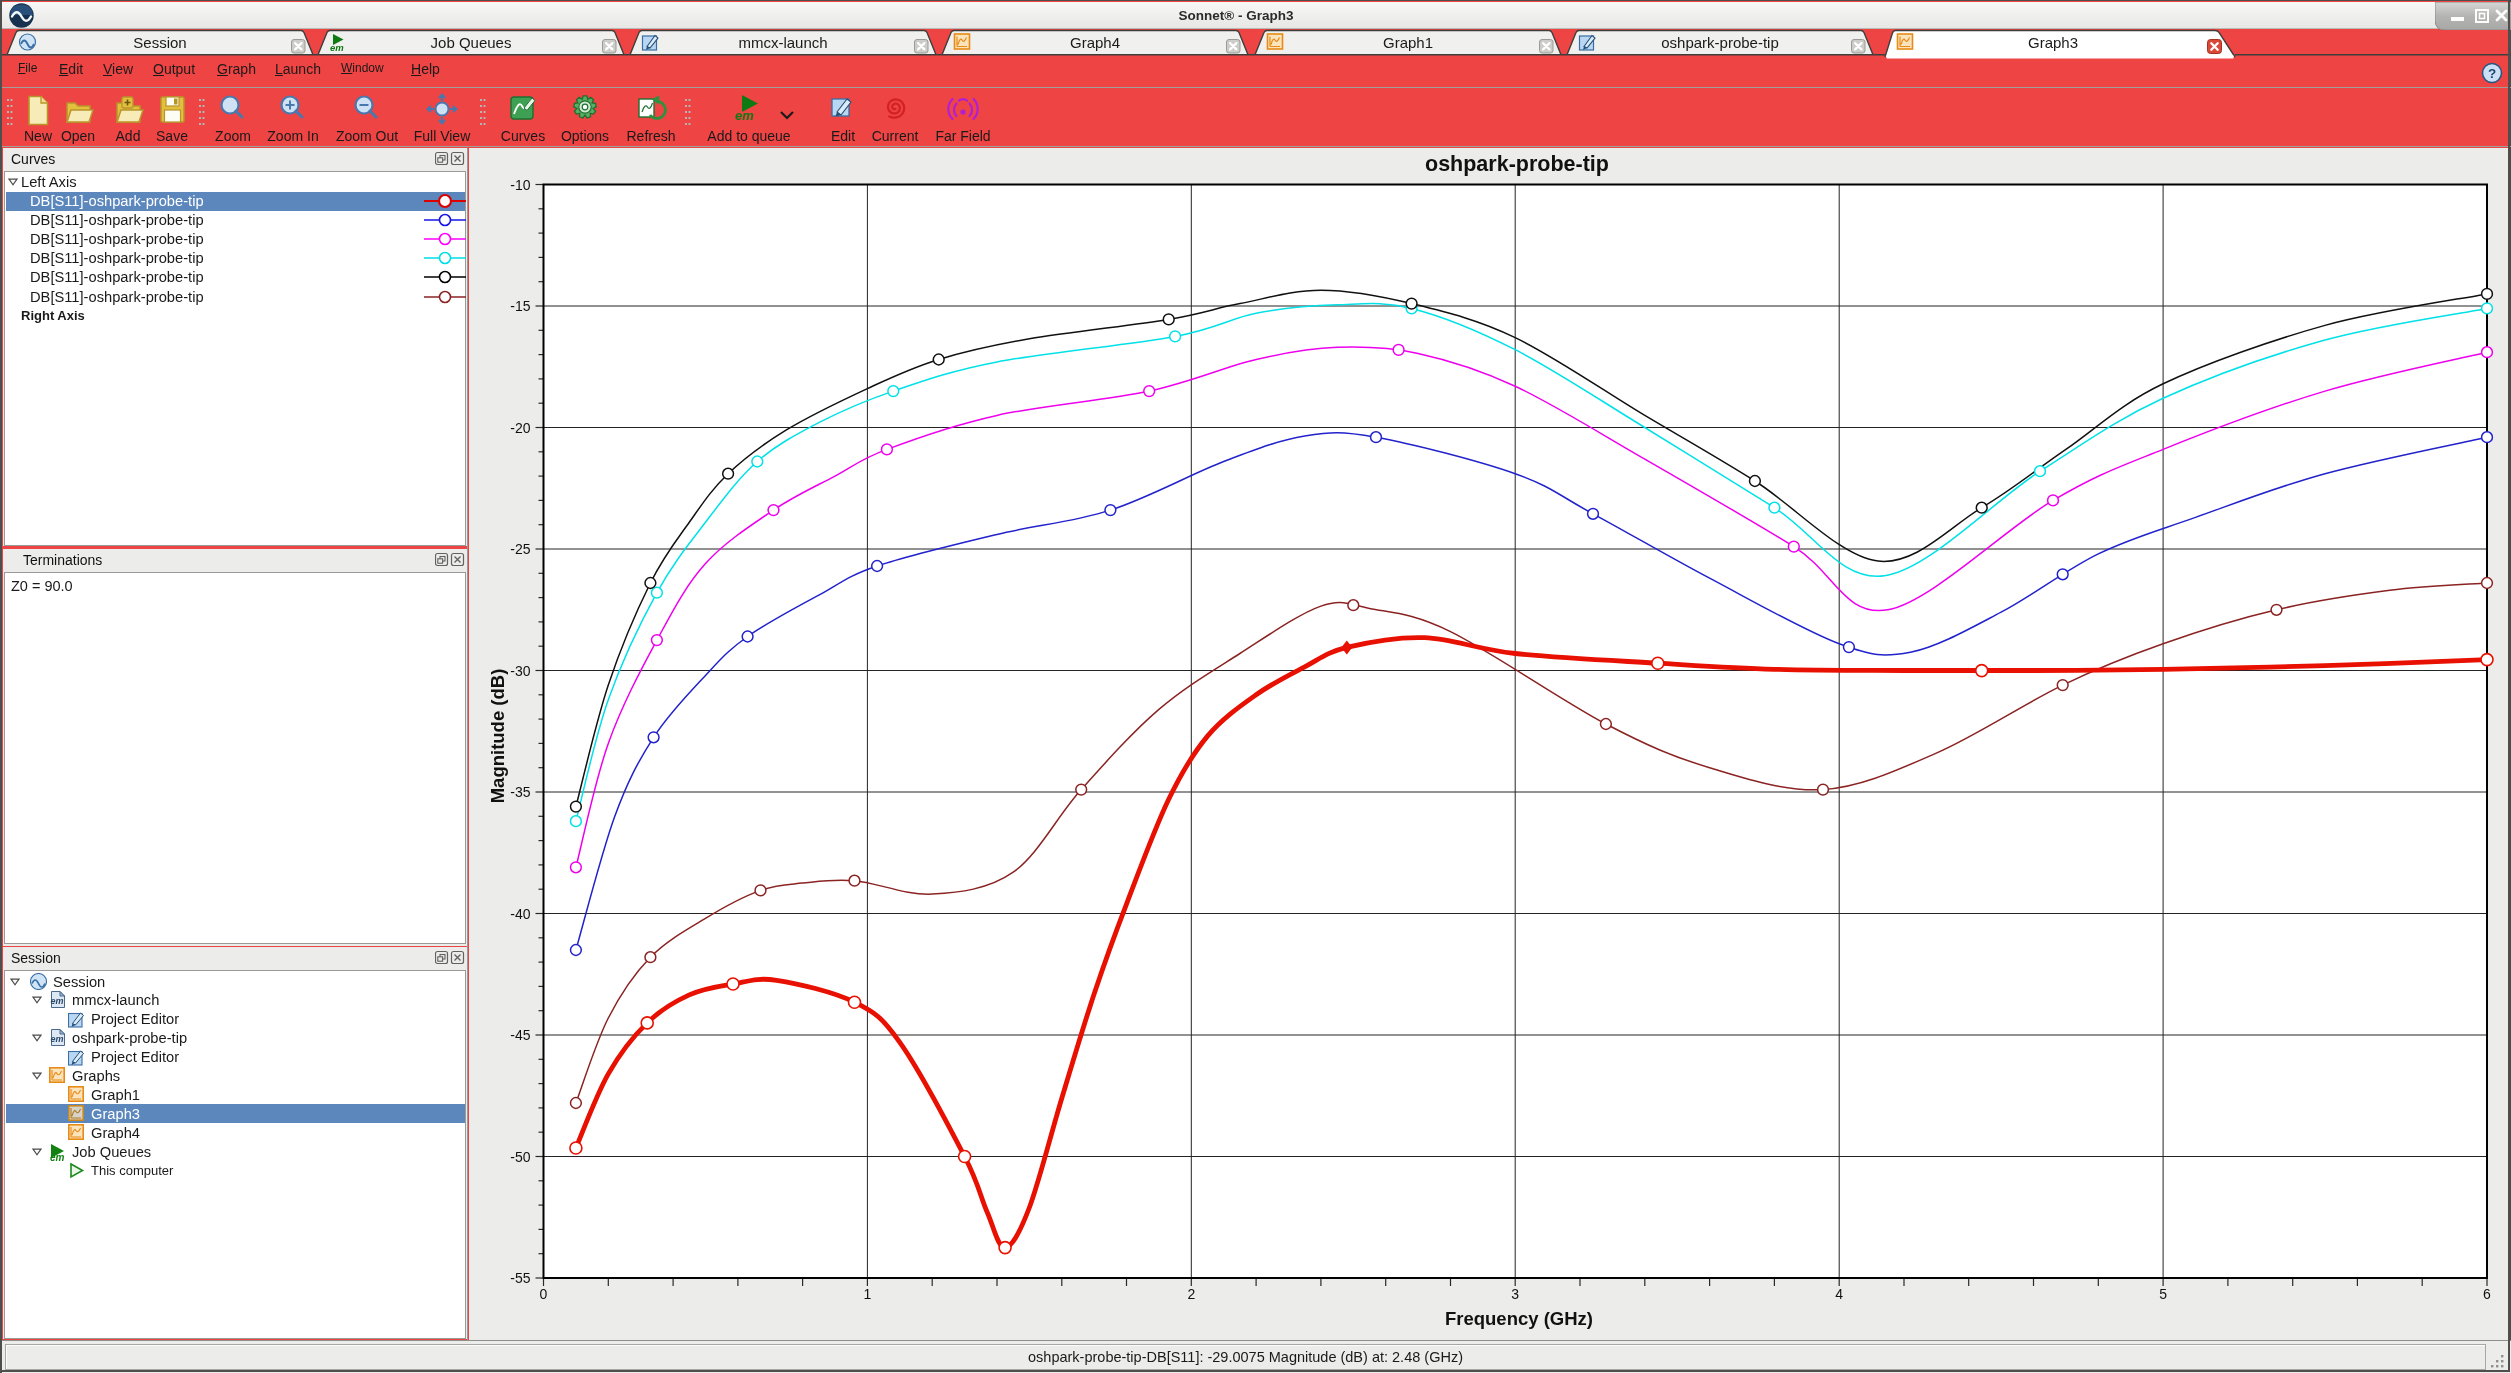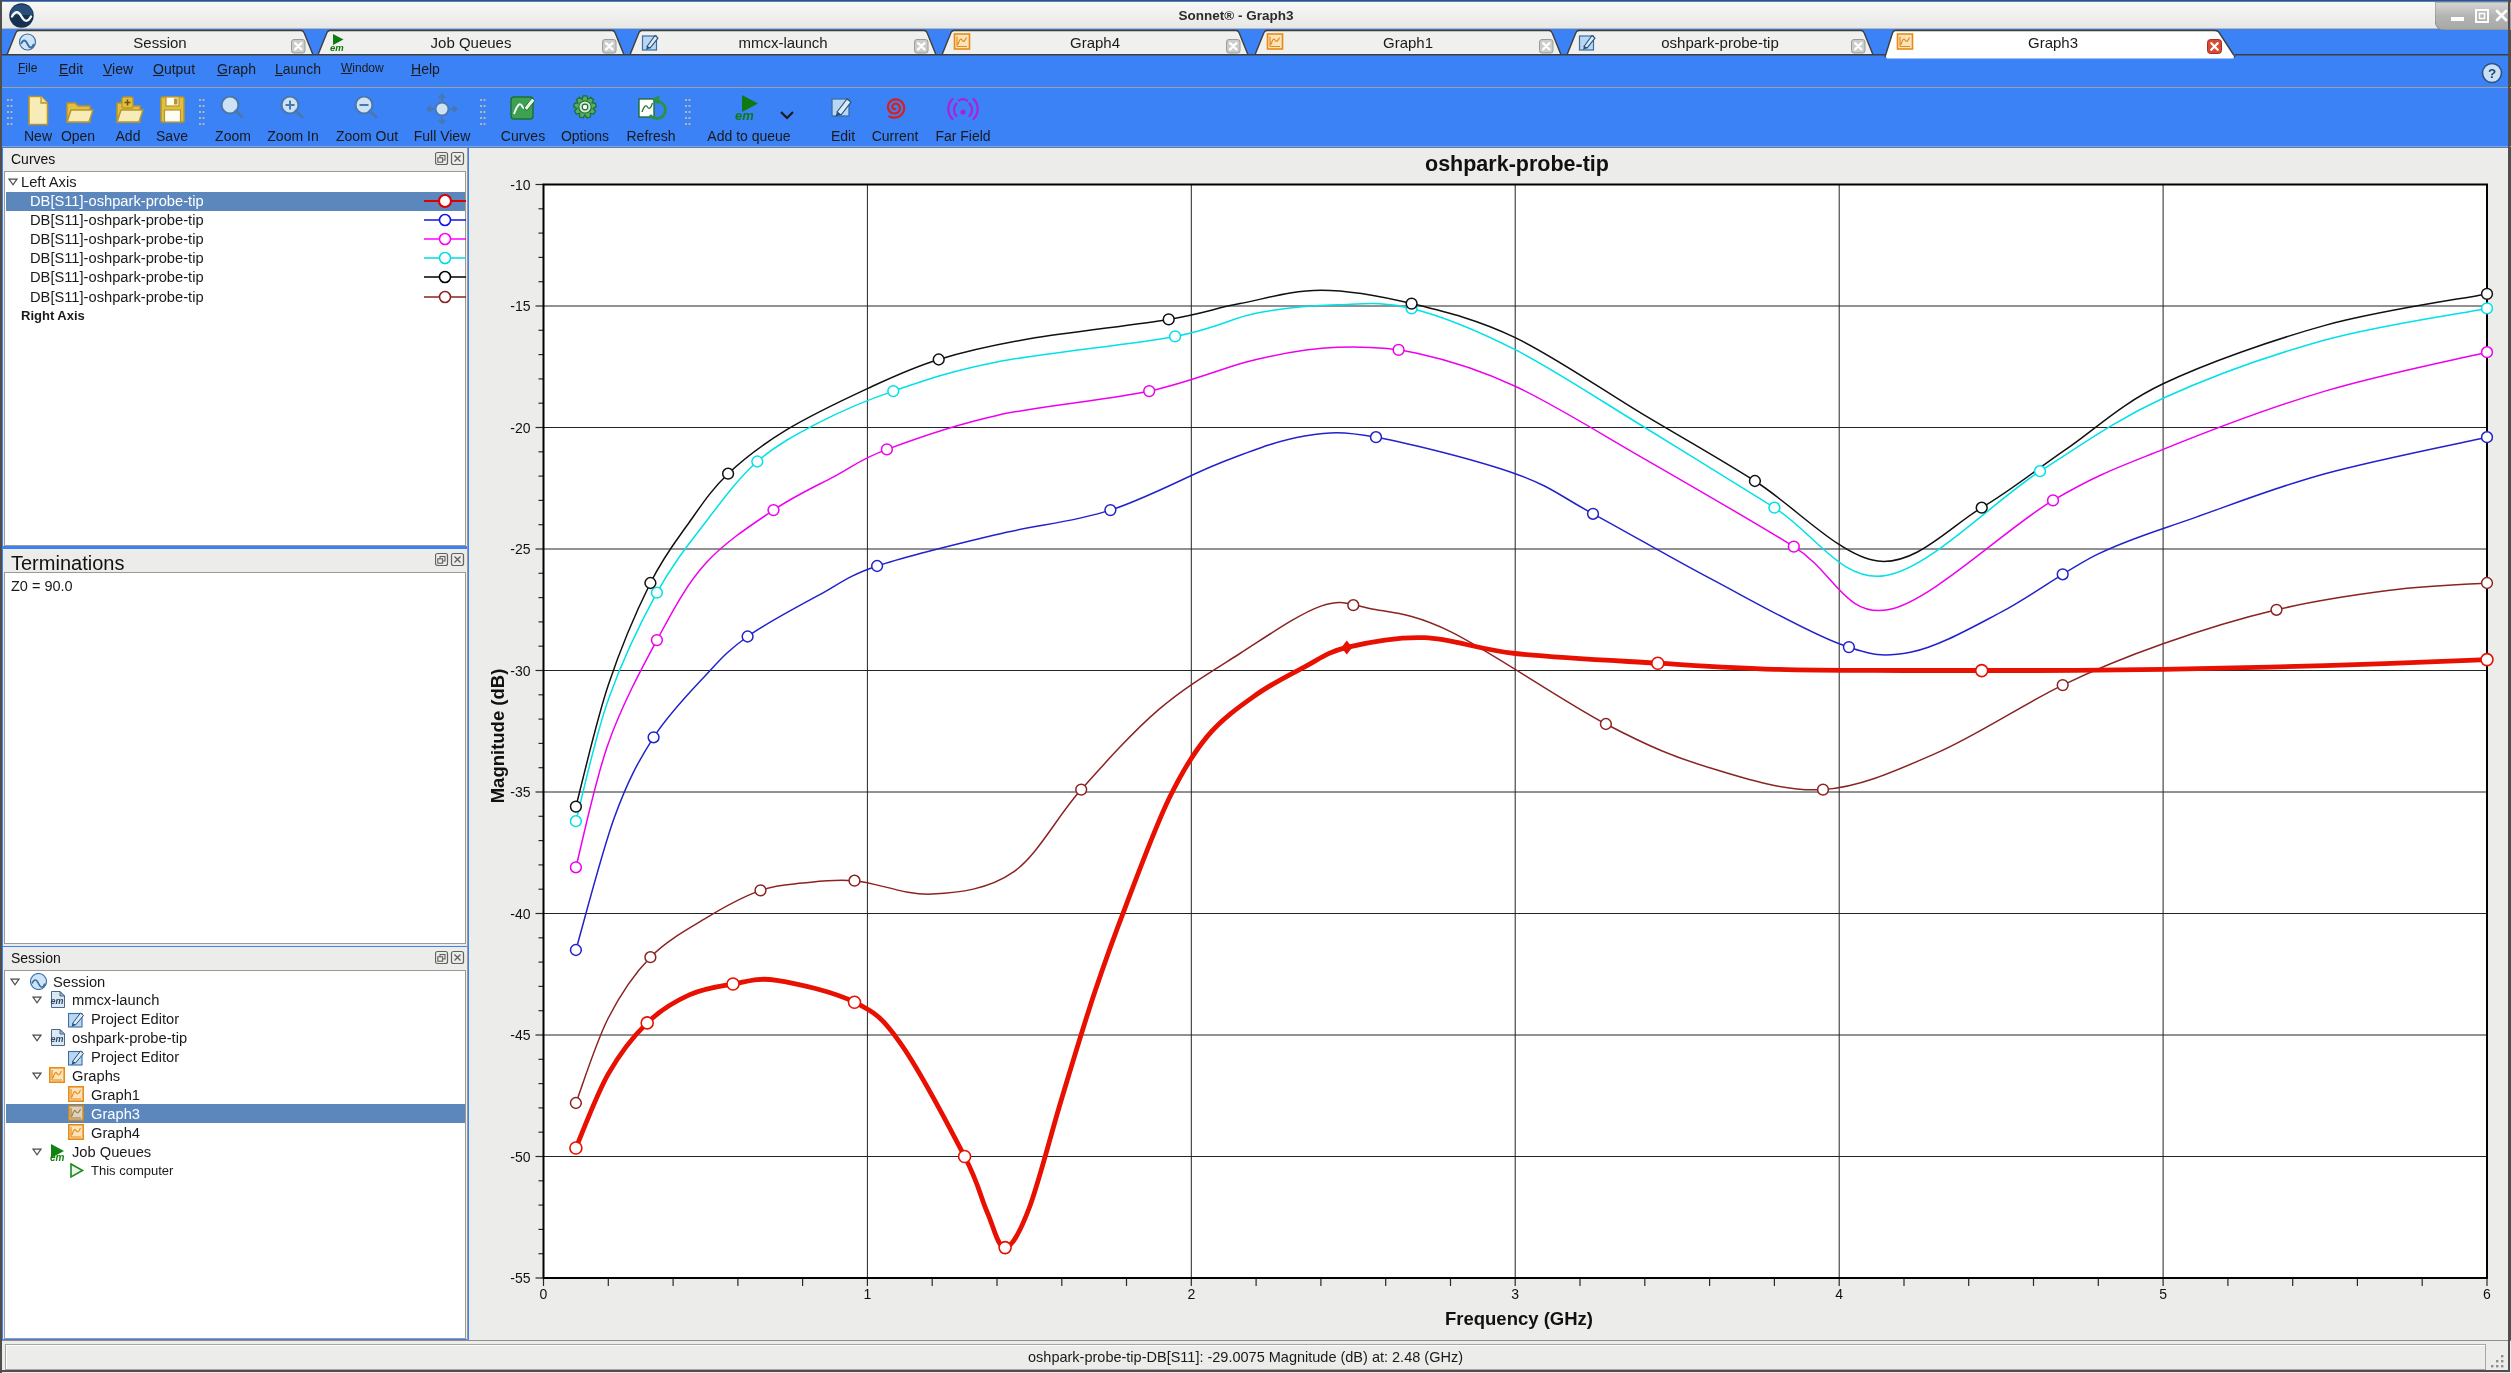--- a/index.html
+++ b/index.html
@@ -1,15 +1,15 @@
 <!DOCTYPE html>
 <html><head><meta charset="utf-8"><title>Sonnet - Graph3</title><style>
 *{margin:0;padding:0;box-sizing:border-box}
 body{font-family:"Liberation Sans",sans-serif;background:#efefed;width:2511px;height:1373px;overflow:hidden}
-#win{position:relative;width:2511px;height:1373px;background:#3b82f6;border:1px solid #4e4e4c}
+#win{position:relative;width:2511px;height:1373px;background:#ef4444;border:1px solid #4e4e4c}
 .abs{position:absolute}
 .txt{position:absolute;white-space:nowrap;color:#1a1a1a}
 </style></head><body>
 <div id="win">
 <div class="abs" style="left:1px;top:1px;width:2509px;height:27px;background:linear-gradient(#f8f8f7,#e7e7e5);border-bottom:1px solid #b9b9b5"></div>
     <svg class="abs" style="left:7px;top:1px" width="27" height="27" viewBox="0 0 27 27">
 <circle cx="13.5" cy="13.5" r="12.2" fill="#16304f"></circle>
 <path d="M2.5 9 A12.5 12.5 0 0 1 24.5 9 L24.5 13 L2.5 13 Z" fill="#2c5580" opacity="0.85"></path>
 <path d="M4 14.5 q4.8 -8.5 9.5 0 q4.8 8.5 9.5 0" fill="none" stroke="#f5f8fb" stroke-width="2.4" stroke-linecap="round"></path>
 </svg>
@@ -280,21 +280,21 @@
       <circle cx="21" cy="8" r="5.5" fill="#ffffff" stroke="#000000" stroke-width="1.6"></circle>
     </svg>
     <div class="txt" style="left:29px;top:287.5px;font-size:14.7px;color:#1a1a1a">DB[S11]-oshpark-probe-tip</div>
     <svg class="abs" style="left:423px;top:287.5px" width="42" height="16" viewBox="0 0 42 16">
       <line x1="0" y1="8" x2="42" y2="8" stroke="#8b2323" stroke-width="1.6"></line>
       <circle cx="21" cy="8" r="5.5" fill="#ffffff" stroke="#8b2323" stroke-width="1.6"></circle>
     </svg>
     <div class="txt" style="left:20px;top:306.6px;font-size:13px;font-weight:bold">Right Axis</div>
     <div class="abs" style="left:2px;top:548px;width:464px;height:397px;background:#ececea"></div>
     <div class="abs" style="left:2px;top:548px;width:464px;height:22px;background:#ececea">
-      <span style="position:absolute;left:8px;top:3px;font-size:20px;color:#111">Terminations</span>
+      <span style="position:absolute;left:20px;top:3px;font-size:14px;color:#111">Terminations</span>
     </div>
     <svg class="abs" style="left:434px;top:551px" width="30" height="15" viewBox="0 0 30 15">
 <rect x="0.5" y="1.5" width="12" height="12" rx="2" fill="none" stroke="#62625e" stroke-width="1.2"></rect>
 <rect x="5" y="4.5" width="5" height="4.5" fill="none" stroke="#62625e" stroke-width="1.1"></rect>
 <rect x="2.8" y="6.8" width="4.8" height="4.4" fill="#ececea" stroke="#62625e" stroke-width="1.1"></rect>
 <rect x="16.5" y="1.5" width="12" height="12" rx="2" fill="none" stroke="#62625e" stroke-width="1.2"></rect>
 <path d="M19.5 4.5 L25.5 10.5 M25.5 4.5 L19.5 10.5" stroke="#62625e" stroke-width="1.4"></path>
 </svg>
     <div class="abs" style="left:3px;top:571px;width:462px;height:372px;background:#ffffff;border:1px solid #9a9a96"></div>
     <div class="txt" style="left:10px;top:577px;font-size:14.5px">Z0 = 90.0</div>

